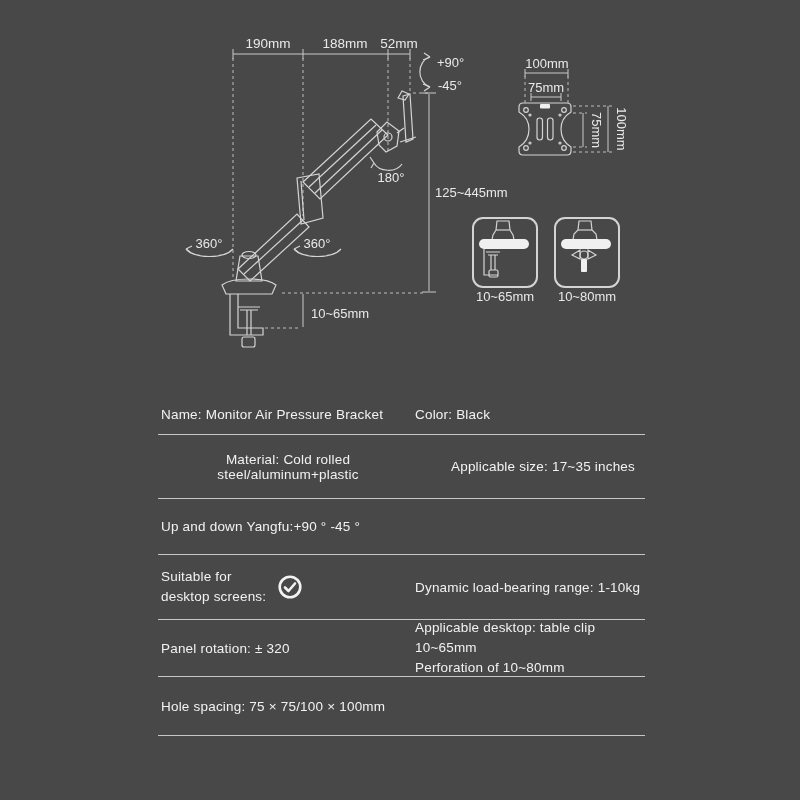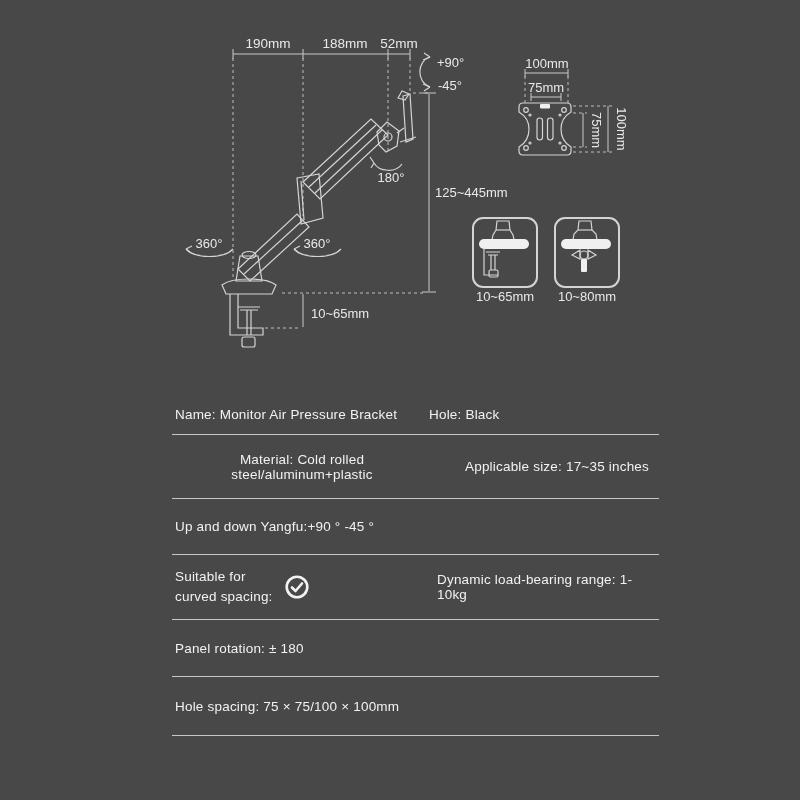--- a/index.html
+++ b/index.html
@@ -17,35 +17,35 @@
     font-family:"Liberation Sans", sans-serif;
     font-size:13px;
   }
   svg .dimlbl{font-size:13.5px;}
   svg .ln{stroke:#d4d4d4;stroke-width:1.2;fill:none;}
   svg .thin{stroke:#c9c9c9;stroke-width:1;fill:none;}
   svg .dash{stroke:#bdbdbd;stroke-width:1;fill:none;stroke-dasharray:3 3;}
   svg .fillw{fill:#f0f0f0;stroke:none;}
   svg .box{stroke:#d4d4d4;stroke-width:2;fill:none;}
   .spec-table{
-    position:absolute;left:172px;top:395px;width:487px;
+    position:absolute;left:158px;top:395px;width:487px;
   }
   .spec-row{
     display:flex;align-items:center;
     border-bottom:1px solid #c6c6c6;
     font-size:13.5px;letter-spacing:.2px;color:#f2f2f2;
   }
   .cell{box-sizing:border-box;}
   .cell.left{width:257px;padding-left:3px;flex:none;display:flex;align-items:center;}
   .cell.right{flex:1;}
   .cell.right.indent{padding-left:26px;}
   .two-line{line-height:1.5;}
   .check-wrap{margin-left:11px;display:flex;align-items:center;}
   .r1{height:39px;}.r2{height:63px;text-align:center;}.r3{height:55px;gap:43px;}
-  .r4{height:64px;gap:8px;}.r5{height:56px;}.r6{height:58px;text-align:right;}
+  .r4{height:64px;}.r5{height:56px;}.r6{height:58px;text-align:right;}
 </style>
 </head>
 <body>
 
 <div class="stage">
 
   <svg width="800" height="392" viewBox="0 0 800 392">
 
     <g>
       <line class="thin" x1="233" y1="54" x2="410" y2="54"></line>
@@ -193,51 +193,53 @@
       <rect class="fillw" x="581" y="259" width="6" height="13" rx="1"></rect>
       <text x="587" y="301" text-anchor="middle">10~80mm</text>
     </g>
   </svg>
 
   
   <div class="spec-table">
 
     <div class="spec-row r1">
       <div class="cell left">Name: Monitor Air Pressure Bracket</div>
-      <div class="cell right">Hole: Black</div>
+      <div class="cell right">Color: Black</div>
     </div>
 
     <div class="spec-row r2">
       <div class="cell left">Material: Cold rolled steel/aluminum+plastic</div>
       <div class="cell right indent">Applicable size: 17~35 inches</div>
     </div>
 
     <div class="spec-row r3">
       <div class="cell left">Up and down Yangfu:+90 ° -45 °</div>
     </div>
 
     <div class="spec-row r4">
       <div class="cell left">
         <div class="two-line">
           <div>Suitable for</div>
-          <div>curved spacing:</div>
+          <div>desktop screens:</div>
         </div>
         <span class="check-wrap">
           <svg width="26" height="26" viewBox="0 0 26 26">
             <circle cx="13" cy="13" r="10.3" fill="none" stroke="#f2f2f2" stroke-width="2.6"></circle>
             <path d="M8,13.5 L11.5,17 L18,9.5" fill="none" stroke="#f2f2f2" stroke-width="2.6" stroke-linecap="round" stroke-linejoin="round"></path>
           </svg>
         </span>
       </div>
       <div class="cell right">Dynamic load-bearing range: 1-10kg</div>
     </div>
 
     <div class="spec-row r5">
-      <div class="cell left">Panel rotation: ± 180</div>
+      <div class="cell left">Panel rotation: ± 320</div>
       <div class="cell right two-line">
+        <div>Applicable desktop: table clip 10~65mm</div>
+        <div>Perforation of 10~80mm</div>
       </div>
     </div>
 
     <div class="spec-row r6">
       <div class="cell left" style="width:100%;">Hole spacing: 75 × 75/100 × 100mm</div>
     </div>
 
   </div>
 </div>
 

